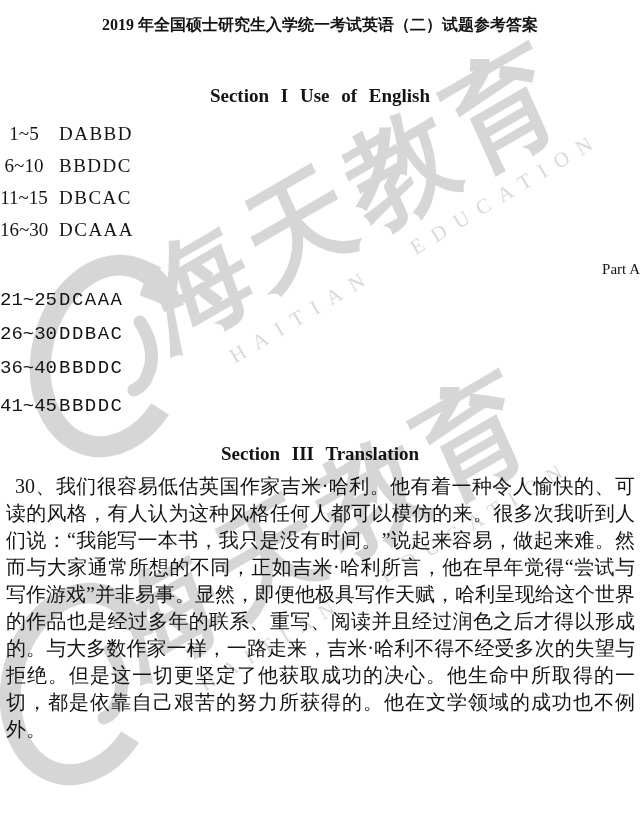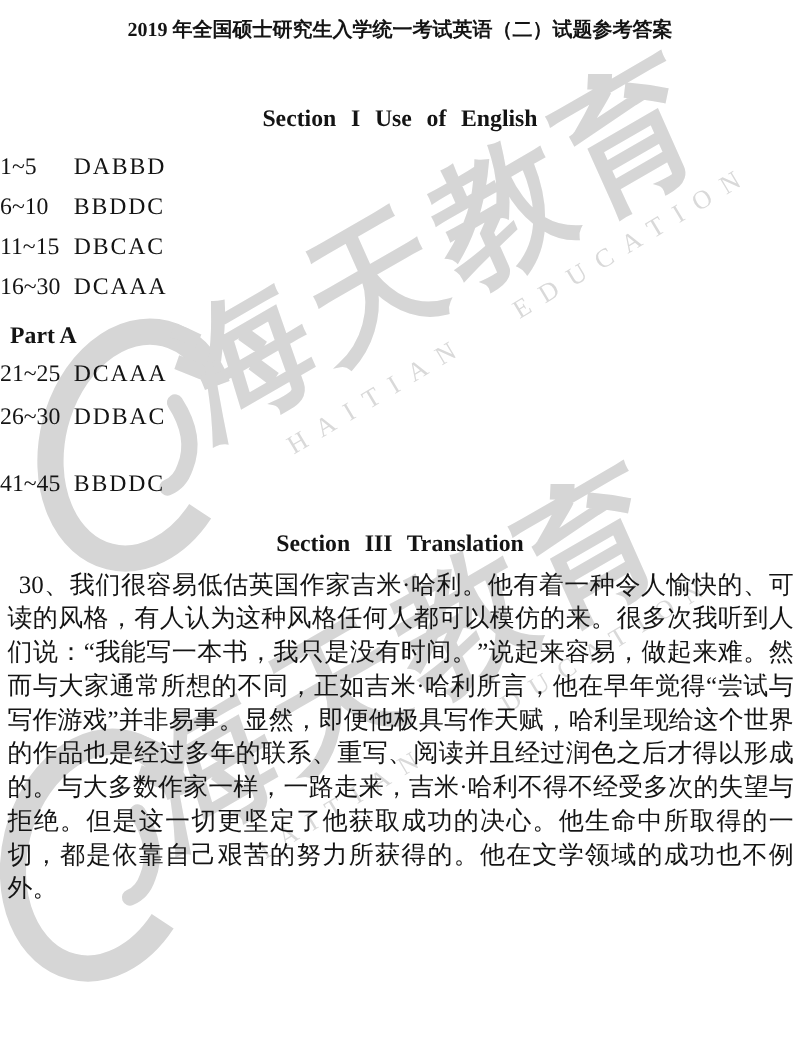--- a/index.html
+++ b/index.html
@@ -76,44 +76,45 @@
     text-align: center;
     word-spacing: 7px;
   }
   .sec-1 { margin-top: 47px; }
   .sec-2 { margin-top: 4px; }
   .sec-3 { margin-top: 21px; }
 
   .answers { margin: 0; }
   .answers-1 { margin-top: 12px; }
   .answers-2 { margin-top: 4px; }
-  .answers-3 { margin-top: 20px; }
+  .answers-3 { margin-top: 4px; }
 
   .answer-row {
     display: flex;
     align-items: center;
     height: 32px;
     font-size: 19px;
   }
-  .answers-2 .answer-row, .answers-3 .answer-row { height: 34px; }
+  .answers-2 .answer-row, .answers-3 .answer-row { height: 34px; font-family: Liberation Mono, monospace; }
   .answer-range {
     width: 48px;
-    text-align: left;
+    text-align: center;
     white-space: pre;
   }
   .answer-letters {
     margin-left: 11px;
     letter-spacing: 1.5px;
   }
 
   .part-label {
-    font-size: 19px;
+    font-size: 15px;
     line-height: 20px;
-    font-weight: bold;
+    font-weight: normal;
     padding-left: 8px;
+    text-align: right;
   }
   .part-a { margin-top: 13px; }
   .part-b { margin-top: 6px; }
 
   .translation {
     margin: 9px 5px 0 6px;
     font-size: 20px;
     line-height: 27px;
     text-align: justify;
     text-indent: 0.45em;
@@ -173,20 +174,24 @@
 
     <div class="answers answers-2">
       <div class="answer-row">
         <span class="answer-range">21~25</span>
         <span class="answer-letters">DCAAA</span>
       </div>
       <div class="answer-row">
         <span class="answer-range">26~30</span>
         <span class="answer-letters">DDBAC</span>
       </div>
+      <div class="answer-row">
+        <span class="answer-range">36~40</span>
+        <span class="answer-letters">BBDDC</span>
+      </div>
     </div>
 
 
     <div class="answers answers-3">
       <div class="answer-row">
         <span class="answer-range">41~45</span>
         <span class="answer-letters">BBDDC</span>
       </div>
     </div>
 

